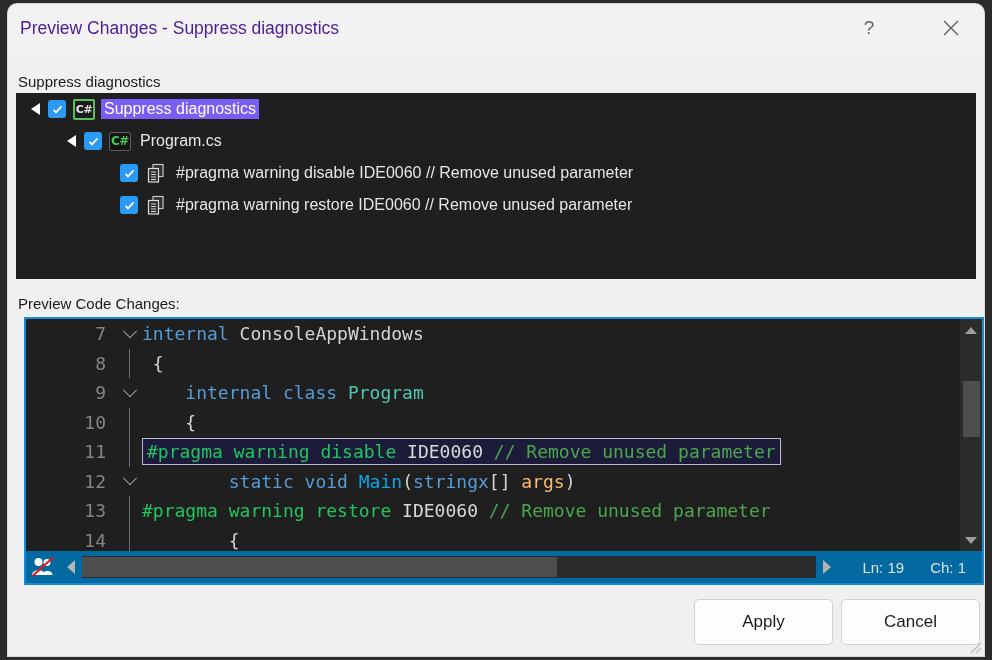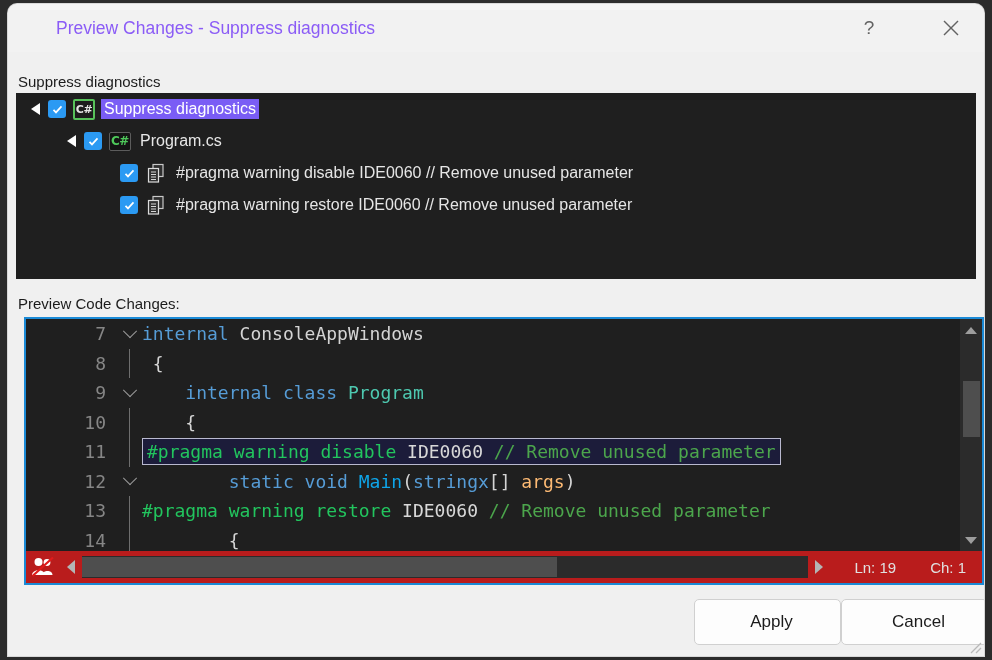--- a/index.html
+++ b/index.html
@@ -32,23 +32,22 @@
     width: 976px;
     height: 48px;
     background: #f2f2f2;
     border-radius: 9px 9px 0 0;
   }
   #title-text {
     position: absolute;
     left: 12px;
     top: 14px;
     font-size: 17.5px;
-    color: #8b5cf6;
+    color: #4c1d95;
     white-space: nowrap;
-    margin-left: 36px;
   }
   .titlebtn {
     position: absolute;
     top: 0;
     width: 46px;
     height: 48px;
     display: flex;
     align-items: center;
     justify-content: center;
     color: #636363;
@@ -270,21 +269,21 @@
     background: #4e4e4e;
   }
 
   
   #code-statusbar {
     position: absolute;
     left: 0;
     bottom: 0;
     width: 956px;
     height: 32px;
-    background: #b91c1c;
+    background: #0369a1;
     display: flex;
     align-items: center;
   }
   #nosync-icon {
     width: 34px;
     flex: 0 0 34px;
     display: flex;
     align-items: center;
     justify-content: center;
   }
@@ -321,37 +320,36 @@
     height: 20px;
     background: #4e4e4e;
   }
   .pos-label {
     font-size: 15px;
     color: #e0e0e0;
     white-space: nowrap;
     padding: 0 6px;
   }
   #ln-label { margin-left: 18px; }
-  #ch-label { margin-left: 22px; margin-right: 10px; }
+  #ch-label { margin-left: 14px; margin-right: 10px; }
 
   
   .dlg-button {
     position: absolute;
     height: 44px;
     background: #fdfdfd;
     border: 1px solid #d0d0d0;
     border-radius: 5px;
     font-size: 17px;
     color: #1b1b1b;
     font-family: "Liberation Sans", sans-serif;
     display: flex;
     align-items: center;
     justify-content: center;
     cursor: default;
-    padding-left: 8px;
   }
   #apply-button  { left: 686px; top: 595px; width: 137px; }
   #cancel-button { left: 833px; top: 595px; width: 137px; }
 
   #resize-grip {
     position: absolute;
     right: 2px;
     bottom: 2px;
     width: 14px;
     height: 14px;

